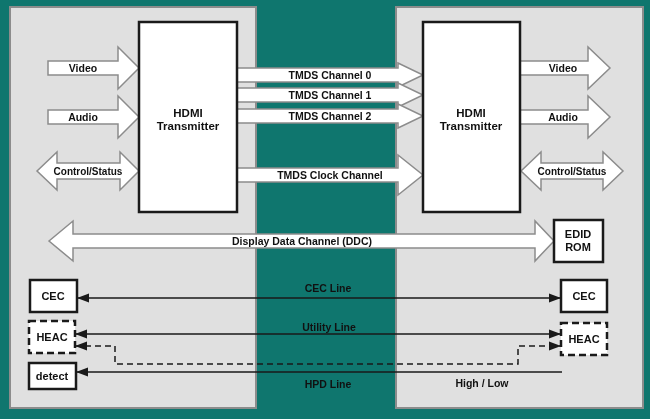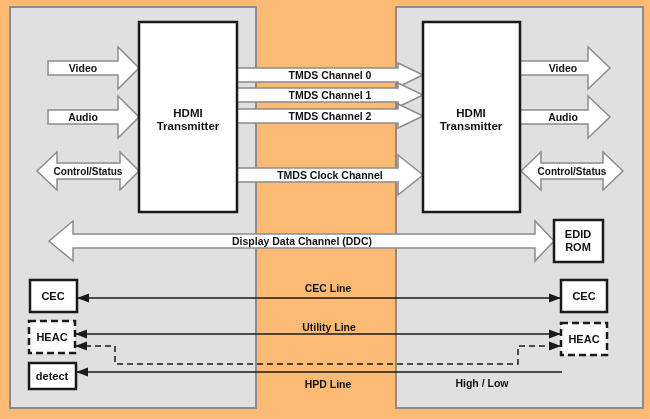--- a/index.html
+++ b/index.html
@@ -1,16 +1,16 @@
 <!DOCTYPE html>
 <html><head>
 <meta charset="utf-8">
 <style>
   html,body{margin:0;padding:0;background:#ffffff;}
-  .stage{position:relative;width:650px;height:419px;background:#fdba74;overflow:hidden;}
+  .stage{position:relative;width:650px;height:419px;background:#0f766e;overflow:hidden;}
   svg{display:block;}
   text{font-family:"Liberation Sans","DejaVu Sans",sans-serif;fill:#111111;font-weight:bold;}
   .lbl{font-size:10.5px;}
   .lbl-sm{font-size:10px;}
   .boxlbl{font-size:11px;}
   .bigbox{font-size:11.5px;}
 </style>
 </head>
 <body>
 

